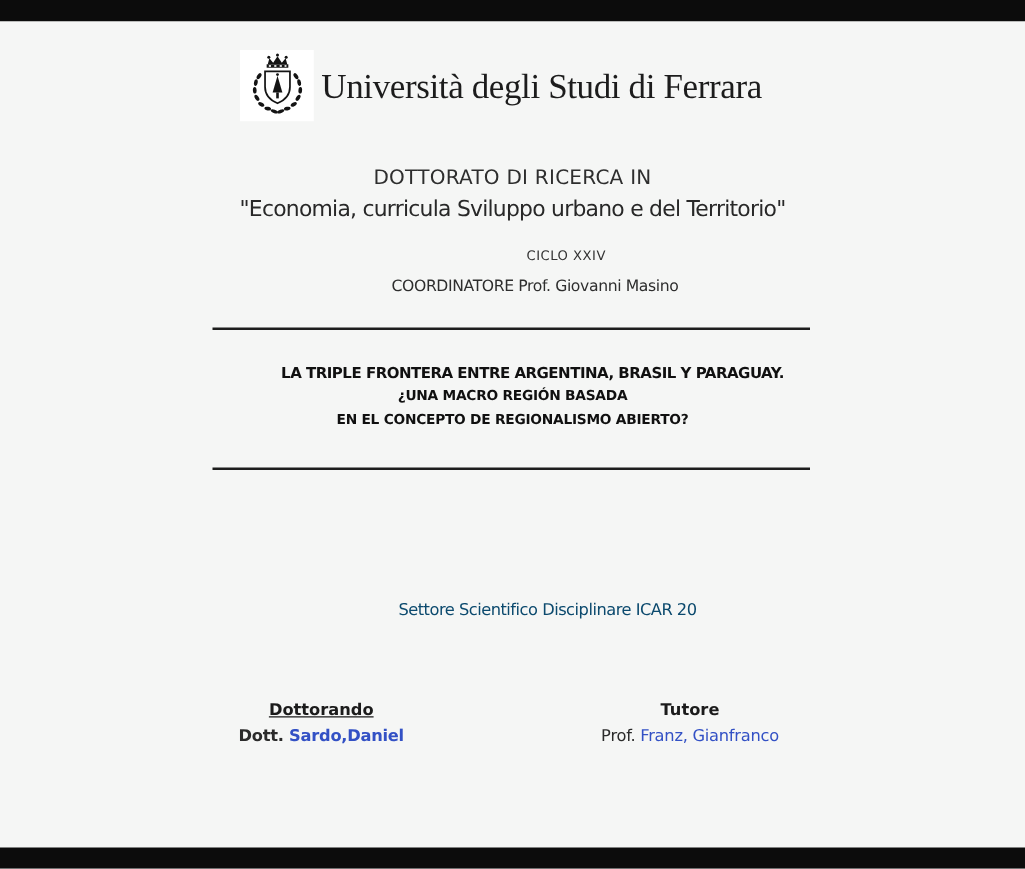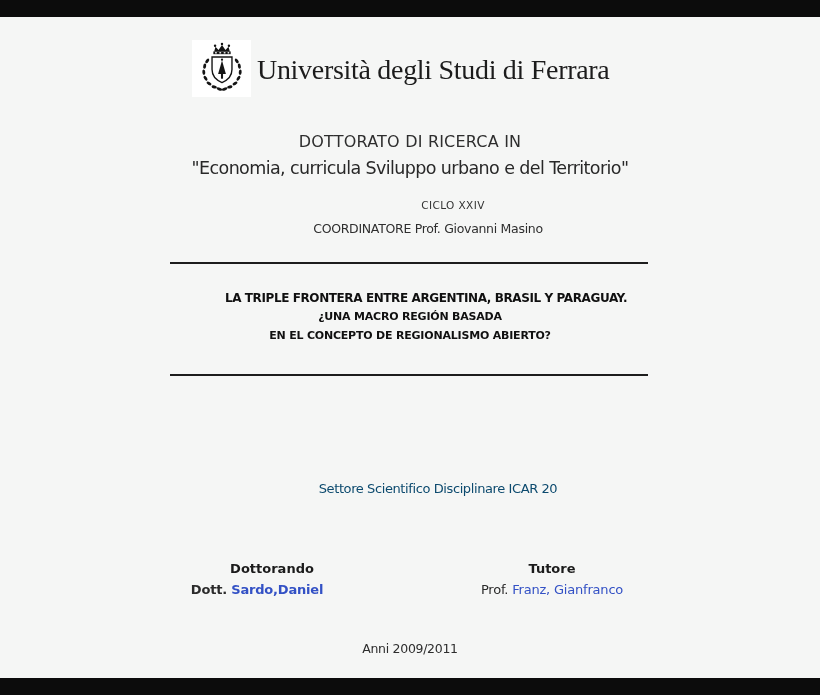--- a/index.html
+++ b/index.html
@@ -101,27 +101,26 @@
   <div class="centerline thesis1">LA TRIPLE FRONTERA ENTRE ARGENTINA, BRASIL Y PARAGUAY.</div>
 
   <div class="centerline thesis2">¿UNA MACRO REGIÓN BASADA</div>
 
   <div class="centerline thesis3">EN EL CONCEPTO DE REGIONALISMO ABIERTO?</div>
 
   <div class="rule rule2"></div>
 
   <div class="centerline settore">Settore Scientifico Disciplinare ICAR 20</div>
 
-  <div class="sig-role" style="left:162px;">Dottorando</div>
+  <div class="sig-role" style="left:147px;text-decoration:underline;">Dottorando</div>
   <div class="sig-name" style="left:147px;font-weight:bold;">
     <span>Dott. </span><span class="link">Sardo,Daniel</span>
   </div>
 
   <div class="sig-role" style="left:442px;">Tutore</div>
   <div class="sig-name" style="left:442px;text-align:center;">
     <span>Prof. </span><span class="link">Franz, Gianfranco</span>
   </div>
 
-  <div class="centerline anni">Anni 2009/2011</div>
 
   <div class="bar bottom"></div>
 
 </div>
 
 </body></html>

